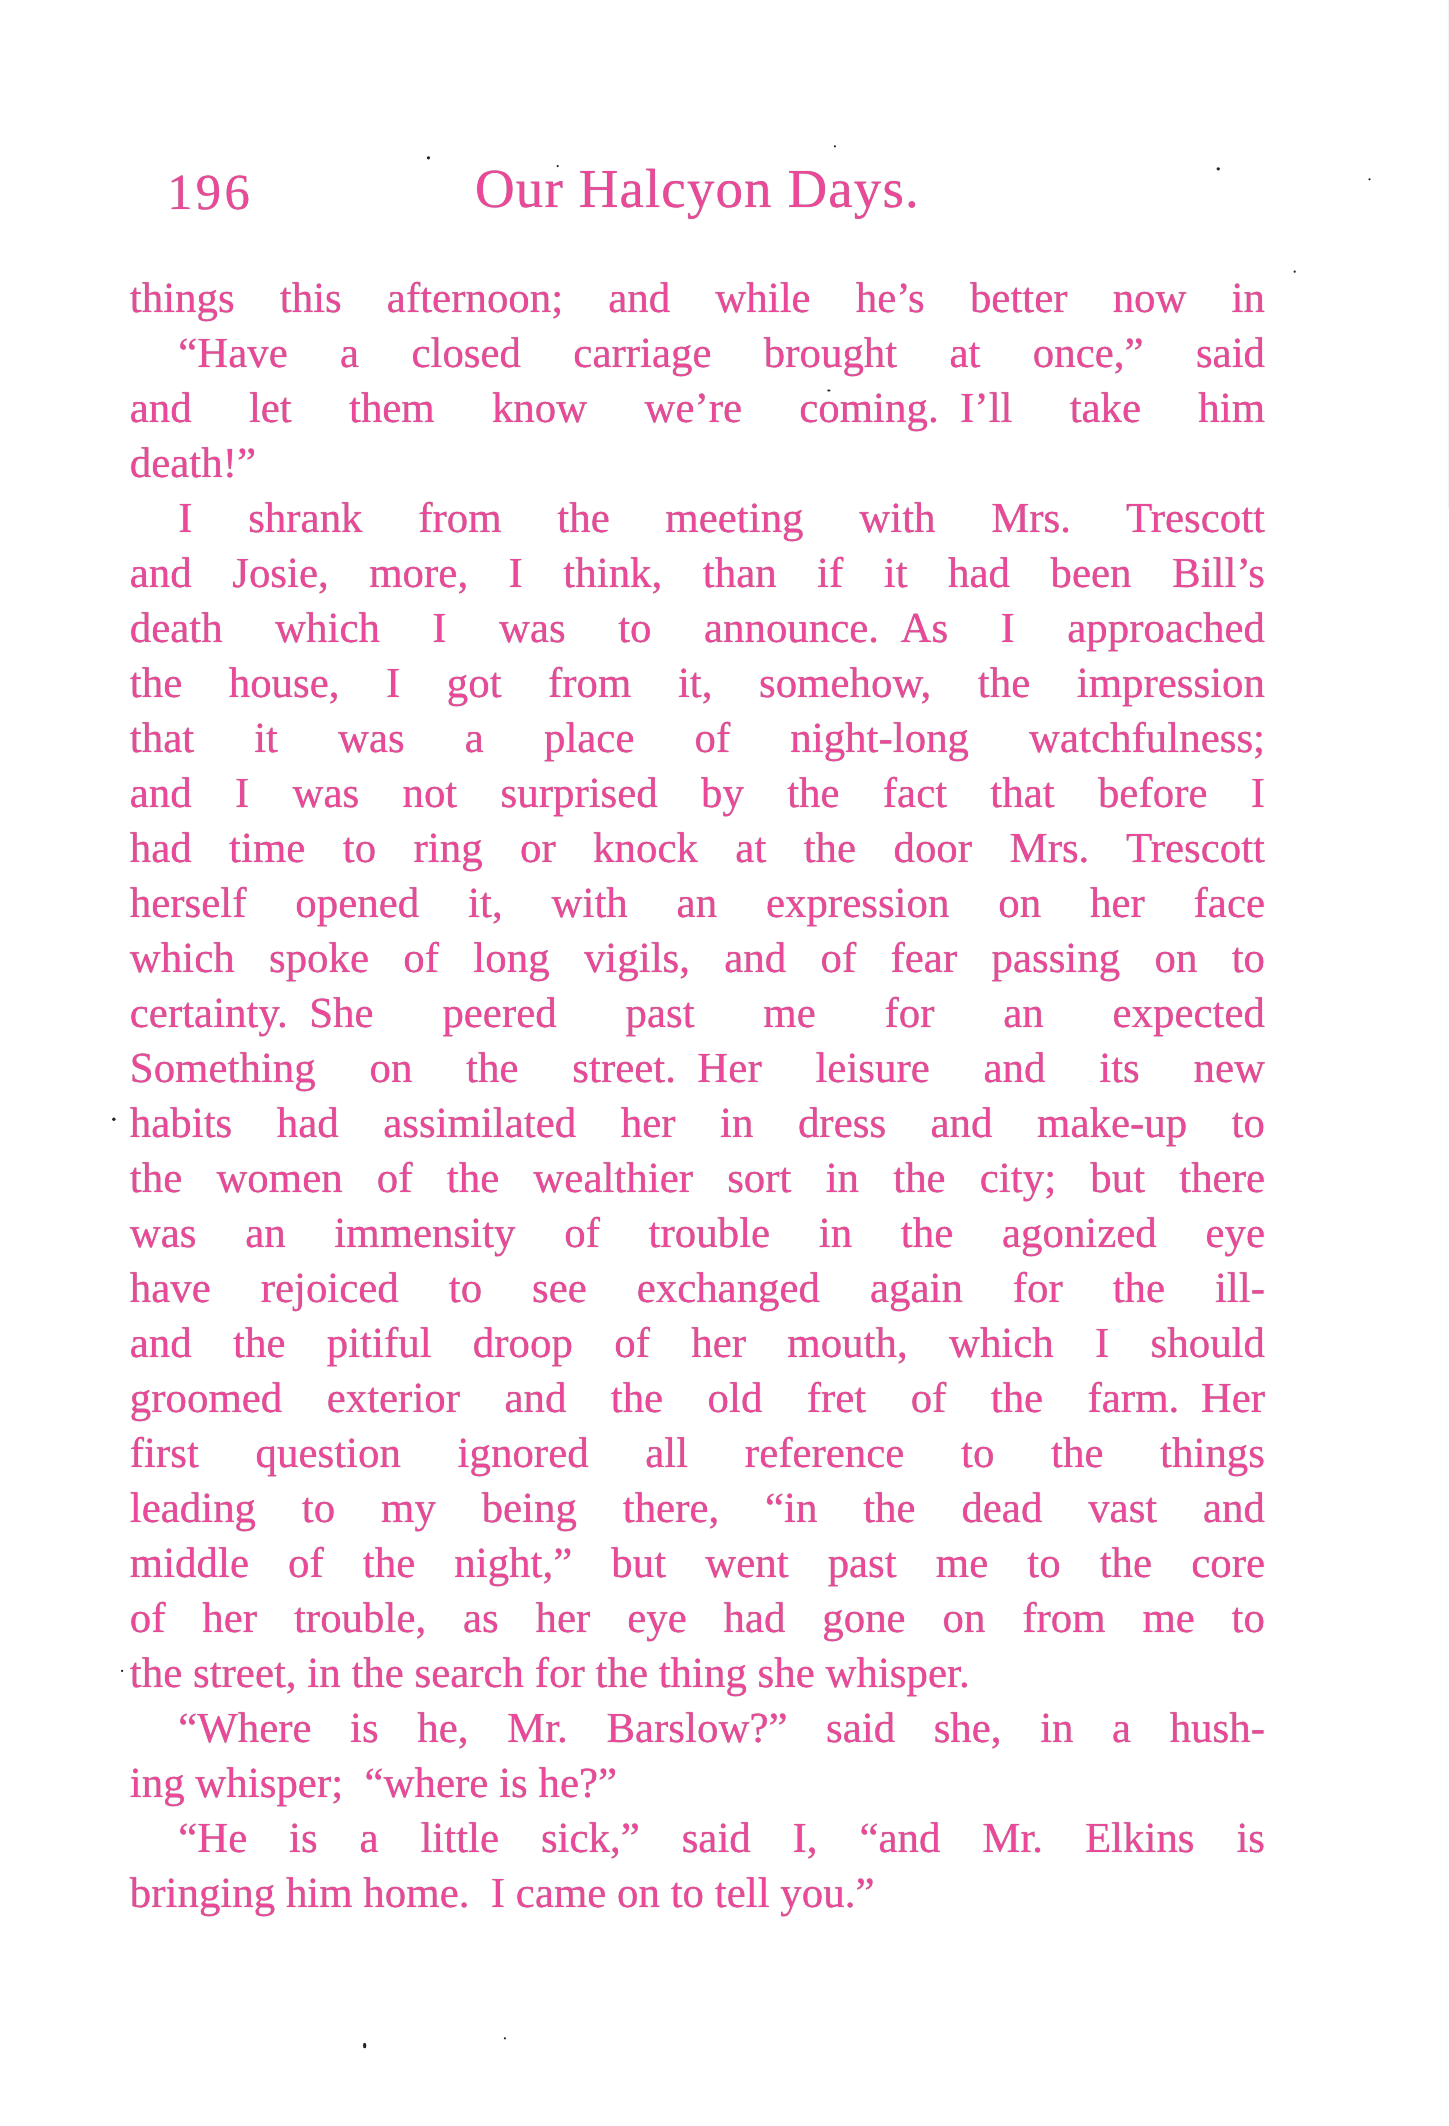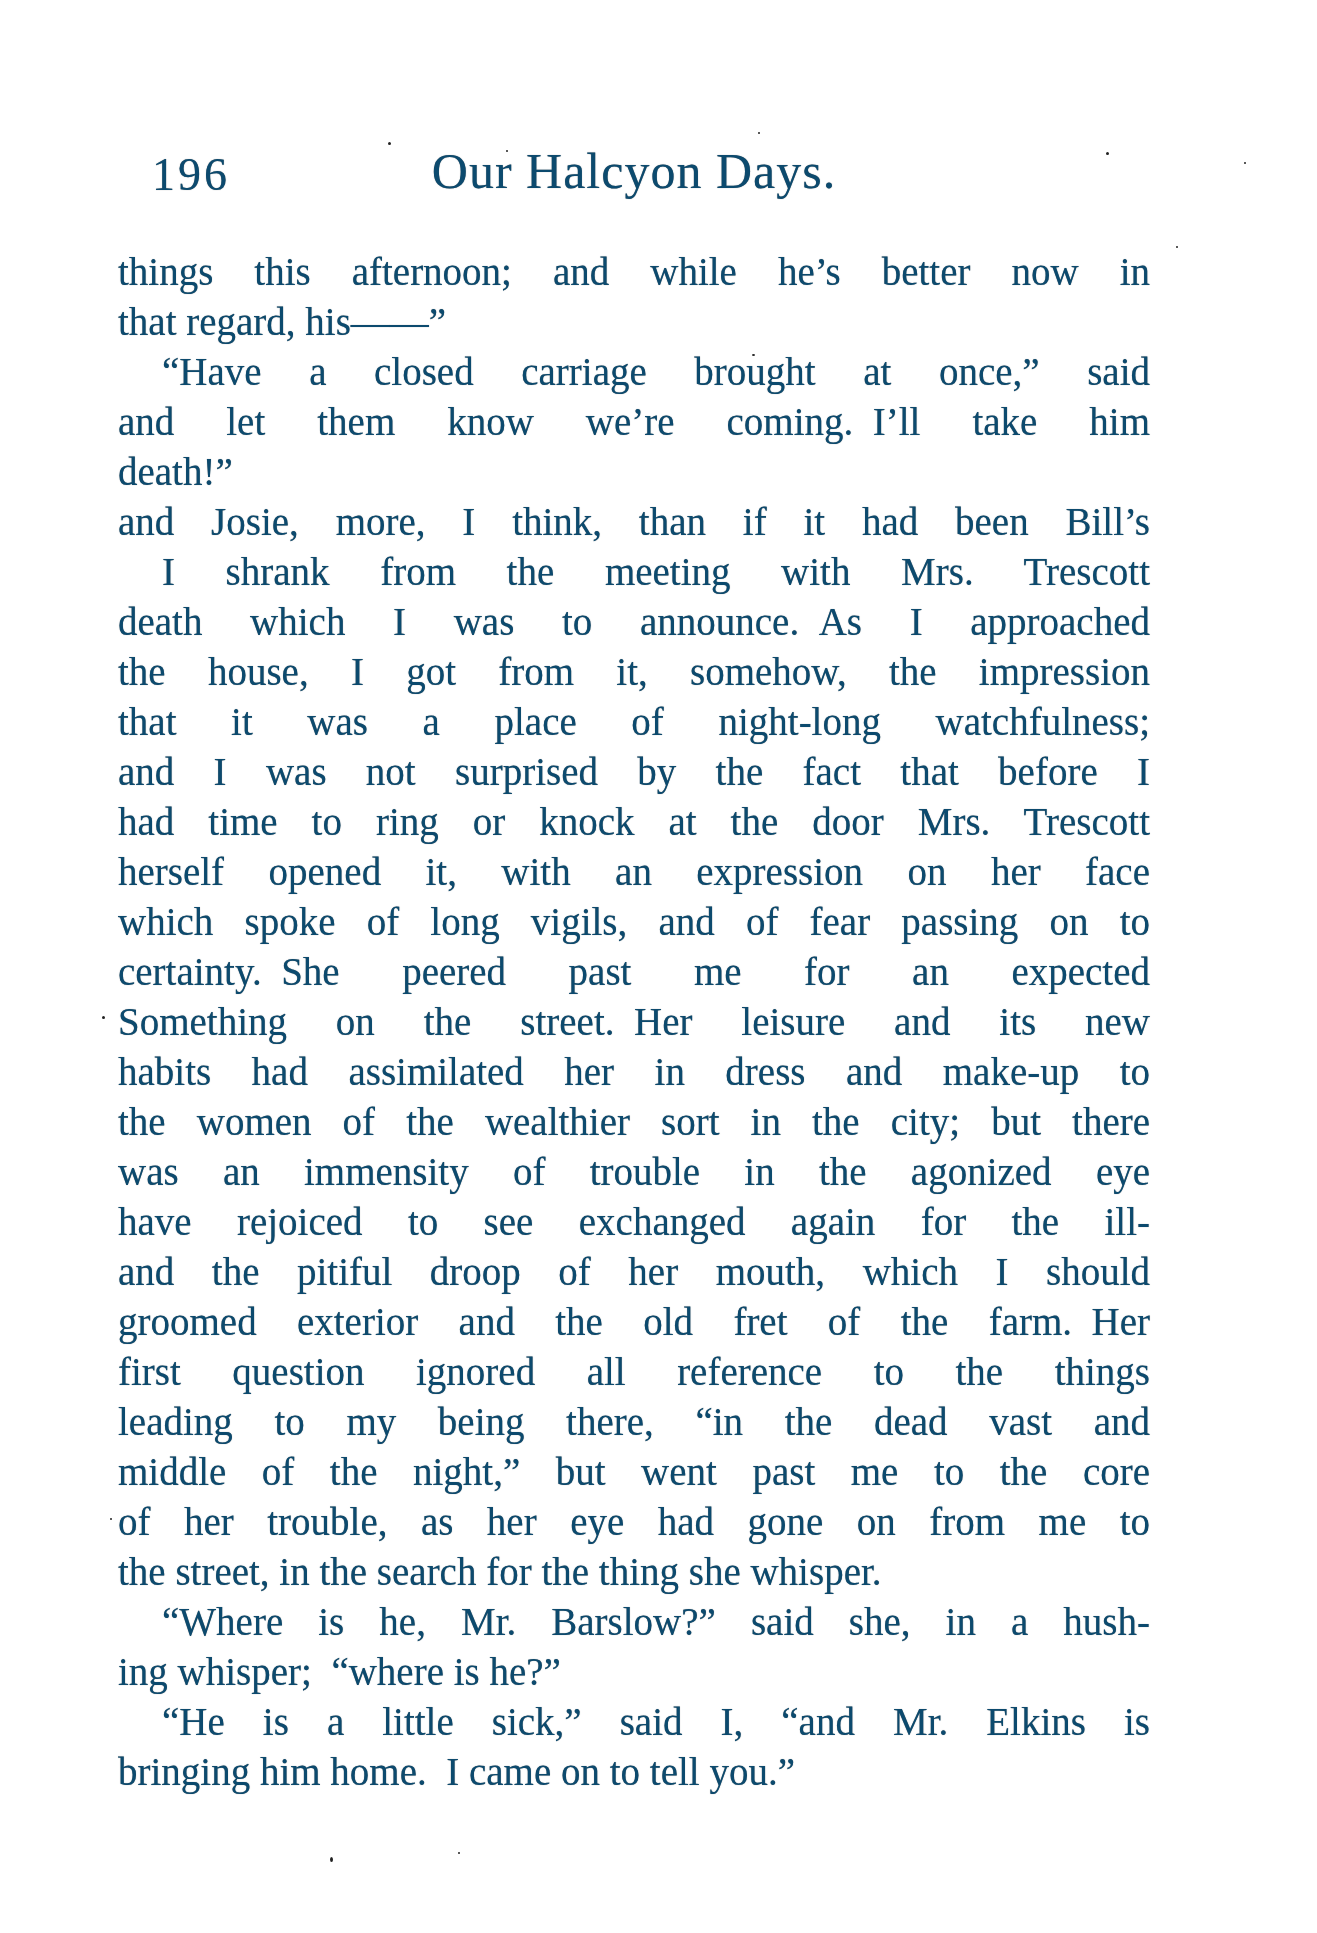--- a/index.html
+++ b/index.html
@@ -2,21 +2,21 @@
 <html><head>
 <meta charset="utf-8">
 <style>
   html,body{margin:0;padding:0;background:#e8e8e8;}
   .page{
     position:relative;
     width:1317px;height:1933px;
     margin:0 auto;
     background:#ffffff;
     font-family:"Liberation Serif","DejaVu Serif",serif;
-    color:#0c4a6e;
+    color:#ec4899;
     overflow:hidden;
     text-shadow:0 0 0.8px rgba(10,10,10,0.55);
   }
   .hdr{
     position:absolute;left:118px;top:144px;width:1032px;height:64px;
   }
   .pgnum{
     position:absolute;left:34px;top:8px;
     font-size:46px;line-height:1;letter-spacing:3px;
   }
@@ -41,26 +41,25 @@
 
 <div class="page">
 
   <div class="hdr">
     <span class="pgnum">196</span>
     <span class="title">Our Halcyon Days.</span>
   </div>
 
   <div class="body">
       <div class="line">things this afternoon; and while he’s better now in</div>
-      <div class="line nj">that regard, his——”</div>
       <div class="line ind">“Have a closed carriage brought at once,” said</div>
       <div class="line">and let them know we’re coming. I’ll take him</div>
       <div class="line nj">death!”</div>
+      <div class="line ind">I shrank from the meeting with Mrs. Trescott</div>
       <div class="line">and Josie, more, I think, than if it had been Bill’s</div>
-      <div class="line ind">I shrank from the meeting with Mrs. Trescott</div>
       <div class="line">death which I was to announce. As I approached</div>
       <div class="line">the house, I got from it, somehow, the impression</div>
       <div class="line">that it was a place of night-long watchfulness;</div>
       <div class="line">and I was not surprised by the fact that before I</div>
       <div class="line">had time to ring or knock at the door Mrs. Trescott</div>
       <div class="line">herself opened it, with an expression on her face</div>
       <div class="line">which spoke of long vigils, and of fear passing on to</div>
       <div class="line">certainty. She peered past me for an expected</div>
       <div class="line">Something on the street. Her leisure and its new</div>
       <div class="line">habits had assimilated her in dress and make-up to</div>

